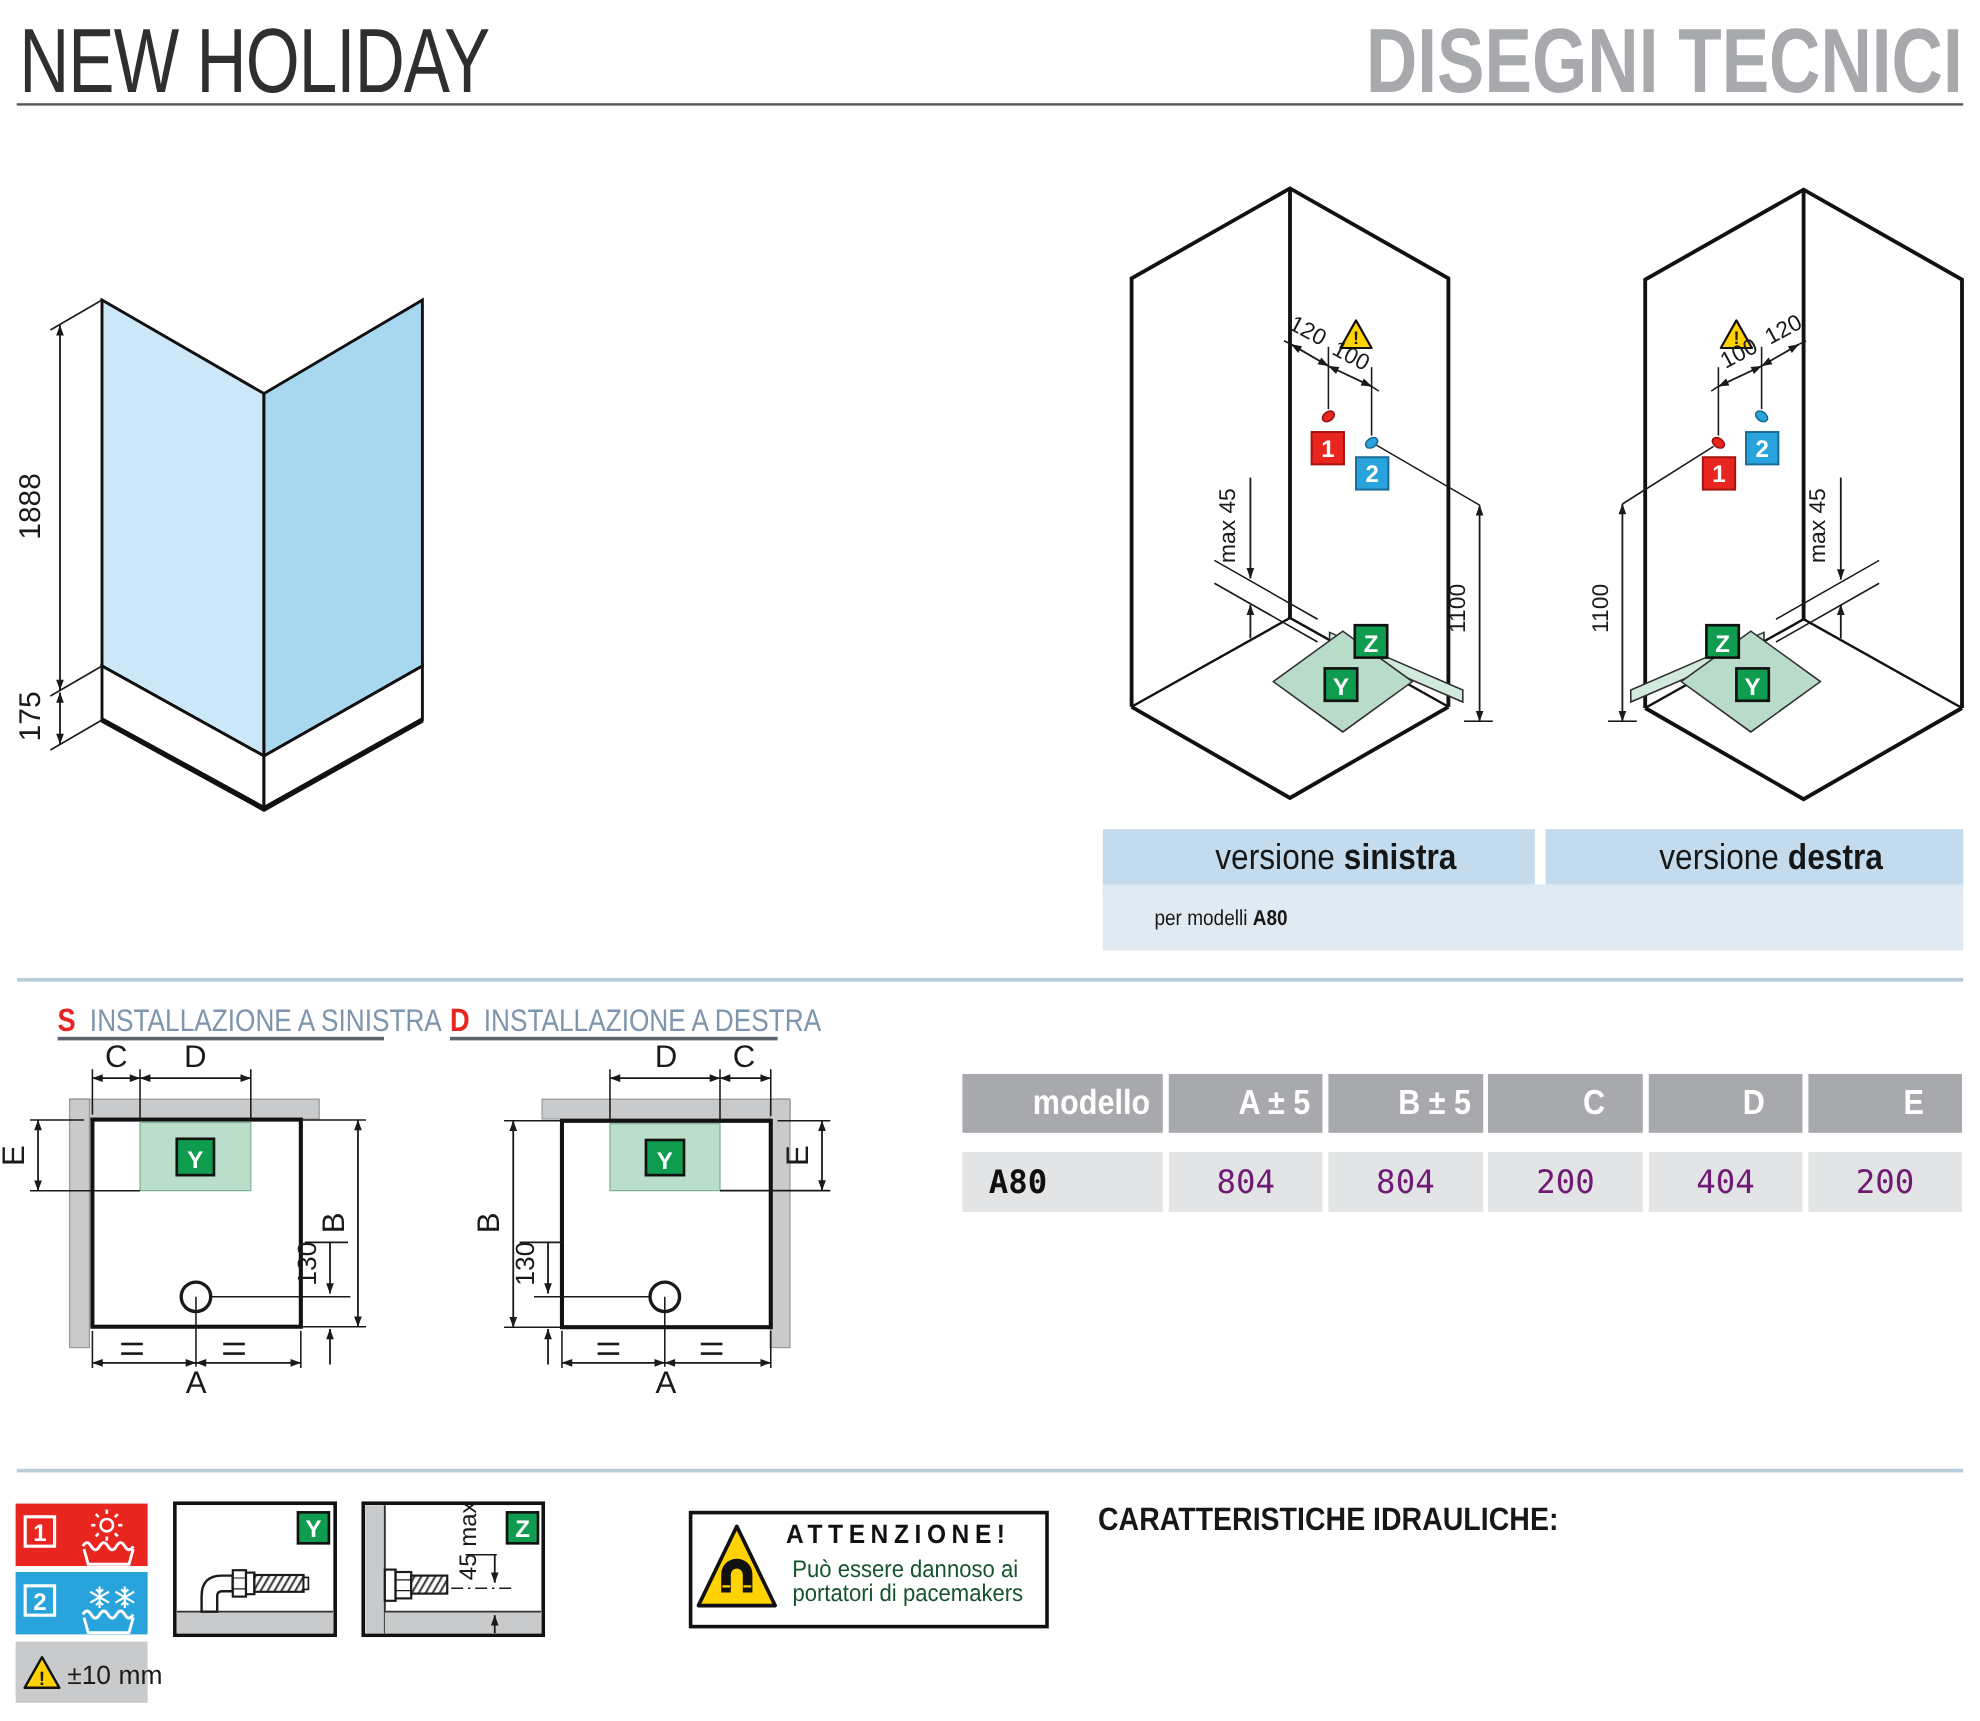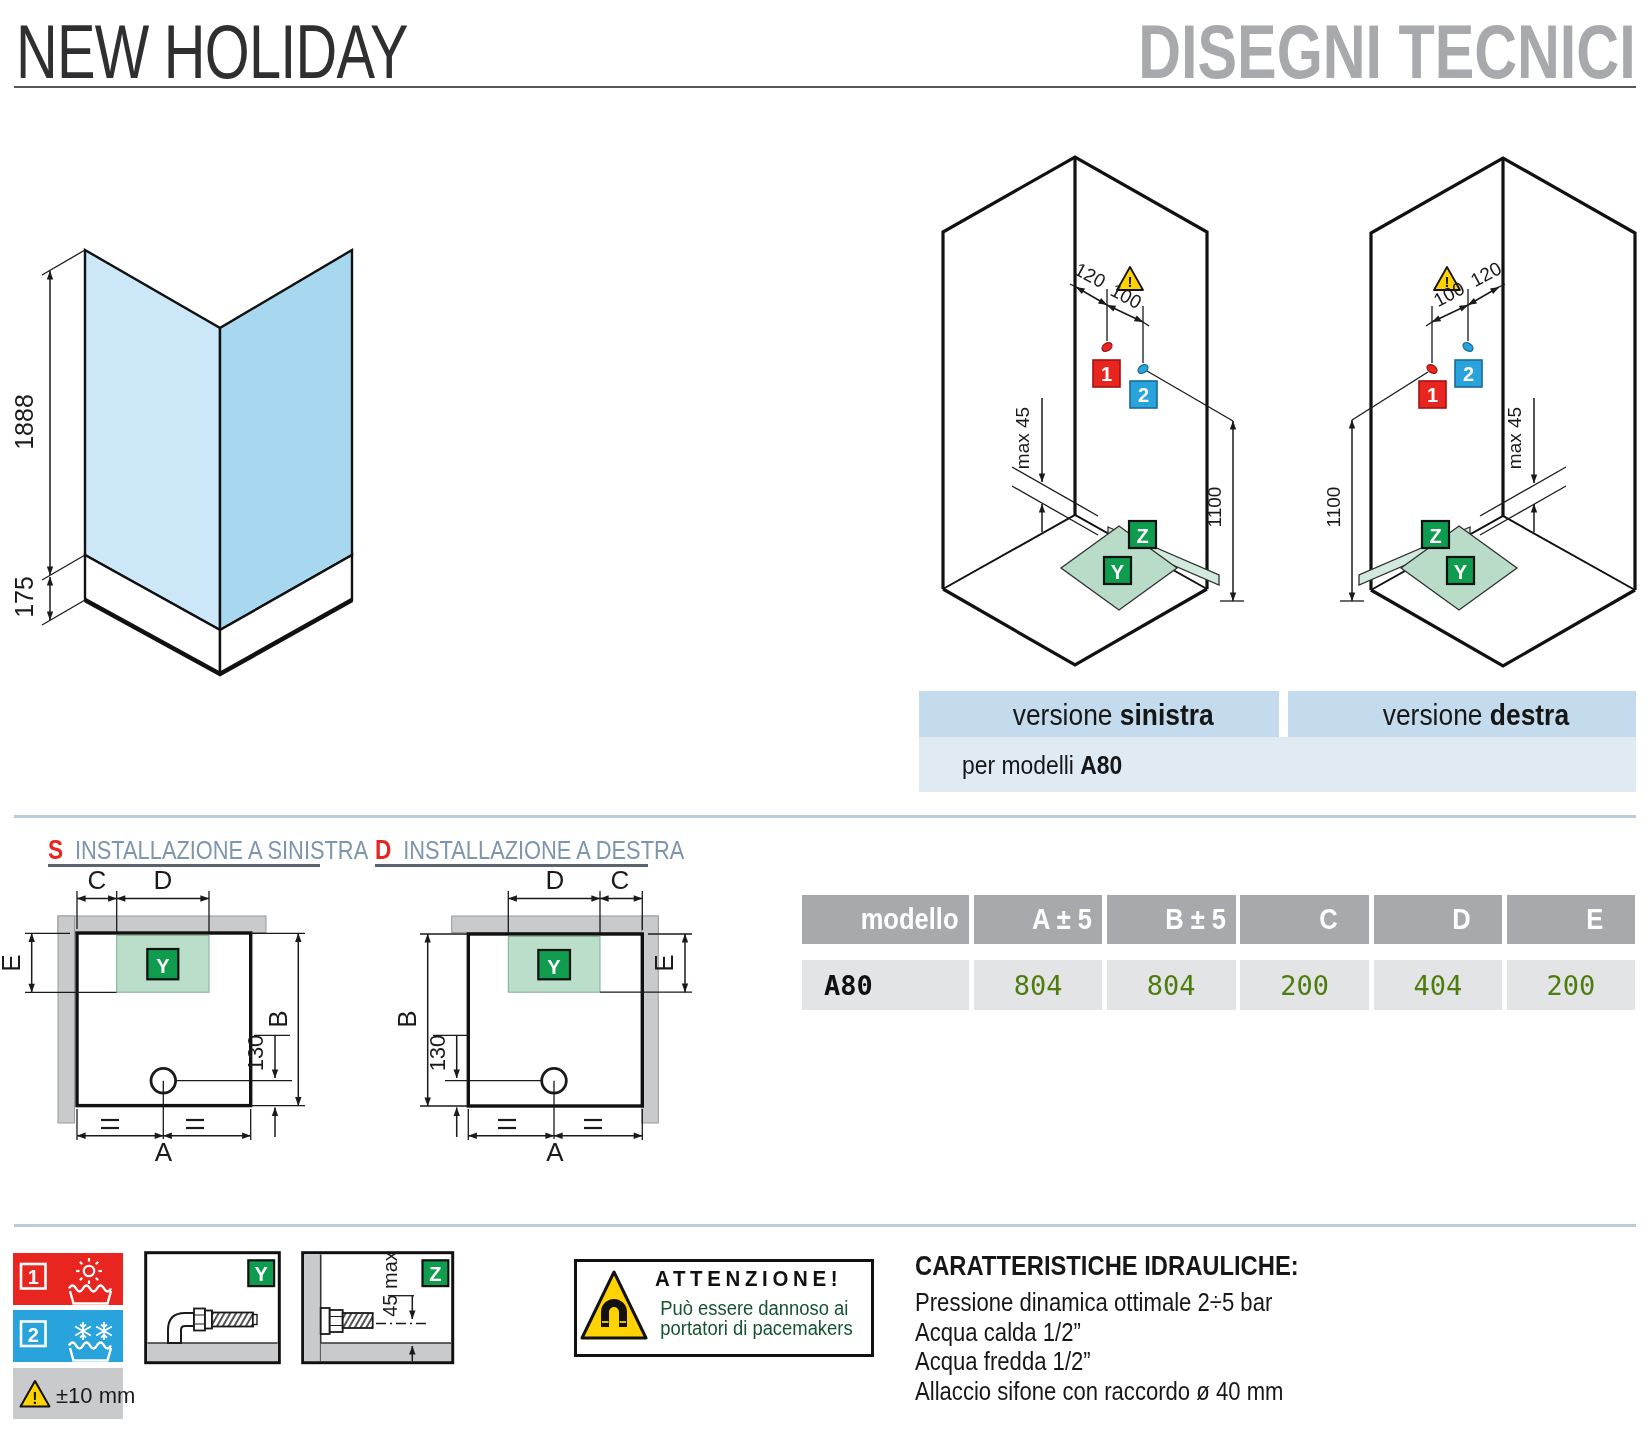--- a/index.html
+++ b/index.html
@@ -4,33 +4,33 @@
 <style>
   * { margin:0; padding:0; box-sizing:border-box; }
   body { width:1650px; height:1434px; background:#fff; font-family:"Liberation Sans",sans-serif; position:relative; overflow:hidden; }
   .abs { position:absolute; }
   #title-left { left:16px; top:8px; font-size:76px; color:#2f2f31; transform:scaleX(0.76); transform-origin:left top; letter-spacing:-1px; font-weight:400; }
   #title-right { right:14px; top:8px; font-size:76px; color:#a7a9ac; font-weight:bold; transform:scaleX(0.78); transform-origin:right top; }
   #top-rule { left:14px; top:86px; width:1622px; height:2px; background:#55565a; }
   .divider { left:14px; width:1622px; height:3px; background:#b8ccd9; }
   .capbar { top:691px; height:56px; background:#c3dbec; text-align:center; line-height:47px; font-size:30px; color:#161616;padding-left:28px; }
   .capbar .inner { display:inline-block; transform:scaleX(0.88); }
-  #notebar { left:919px; top:737px; width:717px; height:55px; background:#dfeaf3; font-size:26px; color:#161616; line-height:57px; }
+  #notebar { left:919px; top:737px; width:717px; height:55px; background:#dfeaf3; font-size:18px; color:#161616; line-height:57px; }
   #notebar .inner { display:inline-block; margin-left:43px; transform:scaleX(0.88); transform-origin:left center; }
   .plantitle { top:835px; font-size:26px; color:#7d95ad; white-space:nowrap; }
   .plantitle .wrap { display:inline-block; transform:scaleX(0.84); transform-origin:left center; }
   .plantitle .tag { color:#e8251f; font-weight:bold; font-size:27px; margin-right:14px; }
   .underline { top:864px; height:2.5px; background:#5a646e; }
   #table { left:802px; top:895px; }
   .trow { display:flex; }
   .cell { margin-right:4.6px; display:flex; align-items:center; justify-content:center; }
   .cell:last-child { margin-right:0; }
   .th { height:49px; background:#a7a9ac; color:#fff; font-weight:bold; font-size:29px;padding-left:48px; }
   .th span { transform:scaleX(0.88); }
-  .td { height:50px; background:#e3e4e5; font-size:27px; color:#4d7c0f; font-family:"DejaVu Sans Mono","Liberation Mono",monospace; }
+  .td { height:50px; background:#e3e4e5; font-size:27px; color:#701a75; font-family:"DejaVu Sans Mono","Liberation Mono",monospace; }
   .td0 { justify-content:flex-start; padding-left:22px; font-weight:bold; color:#101010; }
   #attention { left:574px; top:1259px; width:300px; height:98px; border:3px solid #111; }
   #att-title { left:655px; top:1266px; width:200px; text-align:center; font-size:22px; font-weight:bold; color:#111; letter-spacing:5px; transform:scaleX(0.93); transform-origin:left top; white-space:nowrap; }
   .att-line { left:652px; width:205px; text-align:center; font-size:20px; color:#14532d; white-space:nowrap; }
   .att-line .inner { display:inline-block; transform:scaleX(0.92); }
   #hydr { left:915px; top:1251px; color:#171717; }
   #hydr .ht { font-size:27px; font-weight:bold; transform:scaleX(0.88); transform-origin:left top; white-space:nowrap; }
   #hydr .hl { font-size:26px; margin-top:4.5px; transform:scaleX(0.85); transform-origin:left top; white-space:nowrap; line-height:29.5px; margin-top:0; }
   #hydr .hlwrap { margin-top:6px; }
   svg text { font-family:"Liberation Sans",sans-serif; fill:#1a1a1a; }
@@ -93,26 +93,20 @@
   </div>
 </div>
 
 <div class="abs" id="attention"></div>
 <div class="abs" id="att-title">ATTENZIONE!</div>
 <div class="abs att-line" style="top:1297px"><span class="inner">Può essere dannoso ai</span></div>
 <div class="abs att-line" style="top:1317px"><span class="inner">portatori di pacemakers</span></div>
 
 <div class="abs" id="hydr">
   <div class="ht">CARATTERISTICHE IDRAULICHE:</div>
-  <div class="hlwrap">
-    <div class="hl">Pressione dinamica ottimale 2÷5 bar</div>
-    <div class="hl">Acqua calda 1/2”</div>
-    <div class="hl">Acqua fredda 1/2”</div>
-    <div class="hl">Allaccio sifone con raccordo ø 40 mm</div>
-  </div>
 </div>
 
 <svg class="abs" style="left:0;top:0" width="1650" height="1434" viewBox="0 0 1650 1434">
   <defs>
     <marker id="ma" orient="auto" markerUnits="userSpaceOnUse" markerWidth="12" markerHeight="10" refX="8.6" refY="3.2" overflow="visible">
         <path d="M0,0 L8.8,3.2 L0,6.4 Z" fill="#1a1a1a"></path>
       </marker>
     <marker id="mas" orient="auto-start-reverse" markerUnits="userSpaceOnUse" markerWidth="12" markerHeight="10" refX="8.6" refY="3.2" overflow="visible">
         <path d="M0,0 L8.8,3.2 L0,6.4 Z" fill="#1a1a1a"></path>
       </marker>

